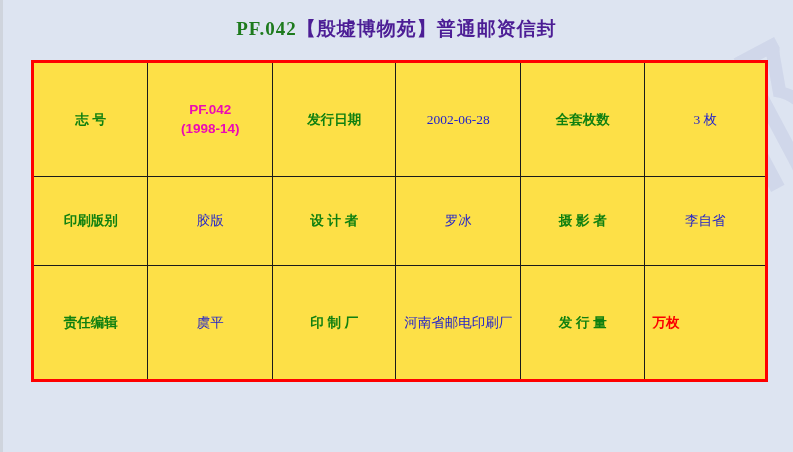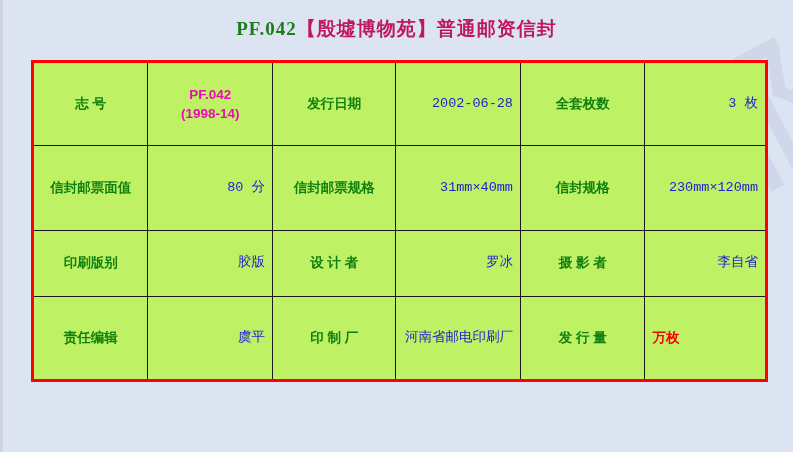--- a/index.html
+++ b/index.html
@@ -53,32 +53,32 @@
     left: 0;
     top: 16px;
     width: 793px;
     text-align: center;
     font-size: 19px;
     font-weight: bold;
     letter-spacing: 1px;
     white-space: nowrap;
   }
   .title .code { color: #1d7a1d; }
-  .title .name { color: #be185d; }
+  .title .name { color: #4c1d95; }
 
   table.info {
     position: absolute;
     left: 31px;
     top: 60px;
     width: 737px;
     height: 322px;
     border-collapse: collapse;
     table-layout: fixed;
     border: 3px solid #fe0000;
-    background: #bef264;
+    background: #fde047;
   }
   table.info td {
     border: 1px solid #1a1a1a;
     padding: 2px 7px;
     font-size: 13.5px;
     vertical-align: middle;
     background: transparent;
     line-height: 1.45;
   }
   
@@ -91,22 +91,22 @@
 
   .lbl {
     color: #108010;
     font-weight: bold;
     text-align: center;
     font-family: "Liberation Sans", "DejaVu Sans", sans-serif;
     font-size: 13.5px;
   }
   .val {
     color: #2222cc;
-    text-align: right;
-    font-family: Liberation Mono, monospace;
+    text-align: center;
+    font-family: Liberation Serif, serif;
     font-size: 13.5px;
   }
   .magenta {
     color: #ec0ab4;
     font-weight: bold;
     text-align: center;
     font-family: "Liberation Sans", "DejaVu Sans", sans-serif;
     font-size: 13.5px;
     line-height: 1.5;
   }
@@ -157,28 +157,20 @@
           <div>PF.042</div>
           <div>(1998-14)</div>
         </td>
         <td class="lbl">发行日期</td>
         <td class="val">2002-06-28</td>
         <td class="lbl">全套枚数</td>
         <td class="val">3 枚</td>
       </tr>
 
 
-      <tr class="tall">
-        <td class="lbl">信封邮票面值</td>
-        <td class="val">80 分</td>
-        <td class="lbl">信封邮票规格</td>
-        <td class="val">31mm×40mm</td>
-        <td class="lbl">信封规格</td>
-        <td class="val">230mm×120mm</td>
-      </tr>
 
       <tr class="row-short">
         <td class="lbl">印刷版别</td>
         <td class="val">胶版</td>
         <td class="lbl">设 计 者</td>
         <td class="val">罗冰</td>
         <td class="lbl">摄 影 者</td>
         <td class="val">李自省</td>
       </tr>
 

